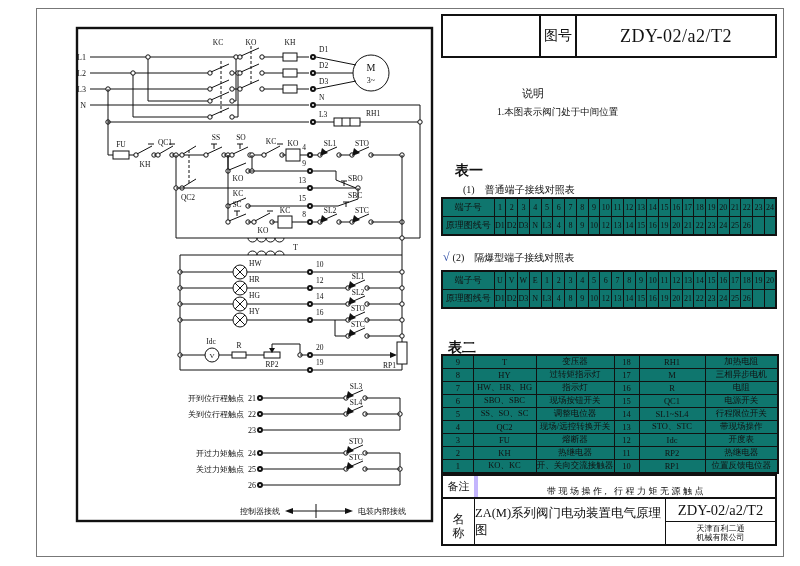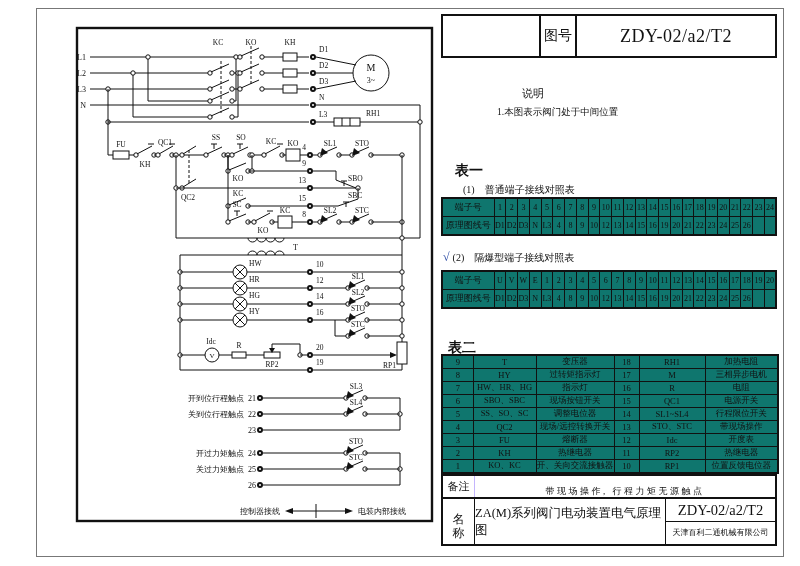--- a/index.html
+++ b/index.html
@@ -28,29 +28,29 @@
   .h-sec{font-size:14px;font-weight:bold;}
   .subt{font-size:10px;}
   .check{color:#1d3f9e;font-weight:bold;font-size:12px;margin-right:3px;}
   table{border-collapse:collapse;table-layout:fixed;background:#0f766e;}
   .tt{width:336px;border:2px solid #111;}
   .tt td{border:1px solid #111;height:17px;text-align:center;font-size:8px;padding:0;overflow:hidden;}
   .tt td.rh{font-size:9px;}
   .ct{width:336px;border:2px solid #111;}
   .ct td{border:1px solid #111;height:10.5px;text-align:center;font-size:8.5px;padding:0;overflow:hidden;white-space:nowrap;}
   .remark{left:441px;top:474px;width:336px;height:25px;border:2px solid #111;box-sizing:border-box;display:flex;}
-  .remark .lbl{width:31px;border-right:1px solid #c4b5fd;display:flex;align-items:center;justify-content:center;font-size:11px;}
+  .remark .lbl{width:31px;border-right:4px solid #c4b5fd;display:flex;align-items:center;justify-content:center;font-size:11px;}
   .remark .cnt{flex:1;display:flex;align-items:center;justify-content:center;font-size:9px;letter-spacing:2.5px;margin-top:9px;}
   .nameblk{left:441px;top:497px;width:336px;height:49px;border:2px solid #111;box-sizing:border-box;display:flex;}
   .nameblk .lbl{width:31px;border-right:1px solid #111;display:flex;align-items:center;justify-content:center;font-size:12px;}
   .nameblk .lbl div{width:14px;text-align:center;line-height:14px;margin-top:8px;}
   .nameblk .mid{width:190px;border-right:1px solid #111;display:flex;align-items:center;justify-content:center;font-size:12.5px;}
   .nameblk .rt{flex:1;display:flex;flex-direction:column;}
   .nameblk .dno{height:22px;border-bottom:1px solid #111;display:flex;align-items:center;justify-content:center;font-size:14.5px;}
-  .nameblk .co{flex:1;display:flex;flex-direction:row;align-items:center;justify-content:center;font-size:8px;line-height:9.5px;}
+  .nameblk .co{flex:1;display:flex;flex-direction:column;align-items:center;justify-content:center;font-size:8px;line-height:9.5px;}
 </style>
 </head>
 <body>
 
 <div class="sheet"></div>
 
 <svg class="abs" style="left:0;top:0" width="800" height="566" viewBox="0 0 800 566">
   <defs>
     <g id="tdot">
         <circle r="3" fill="#111" stroke="none"></circle>

